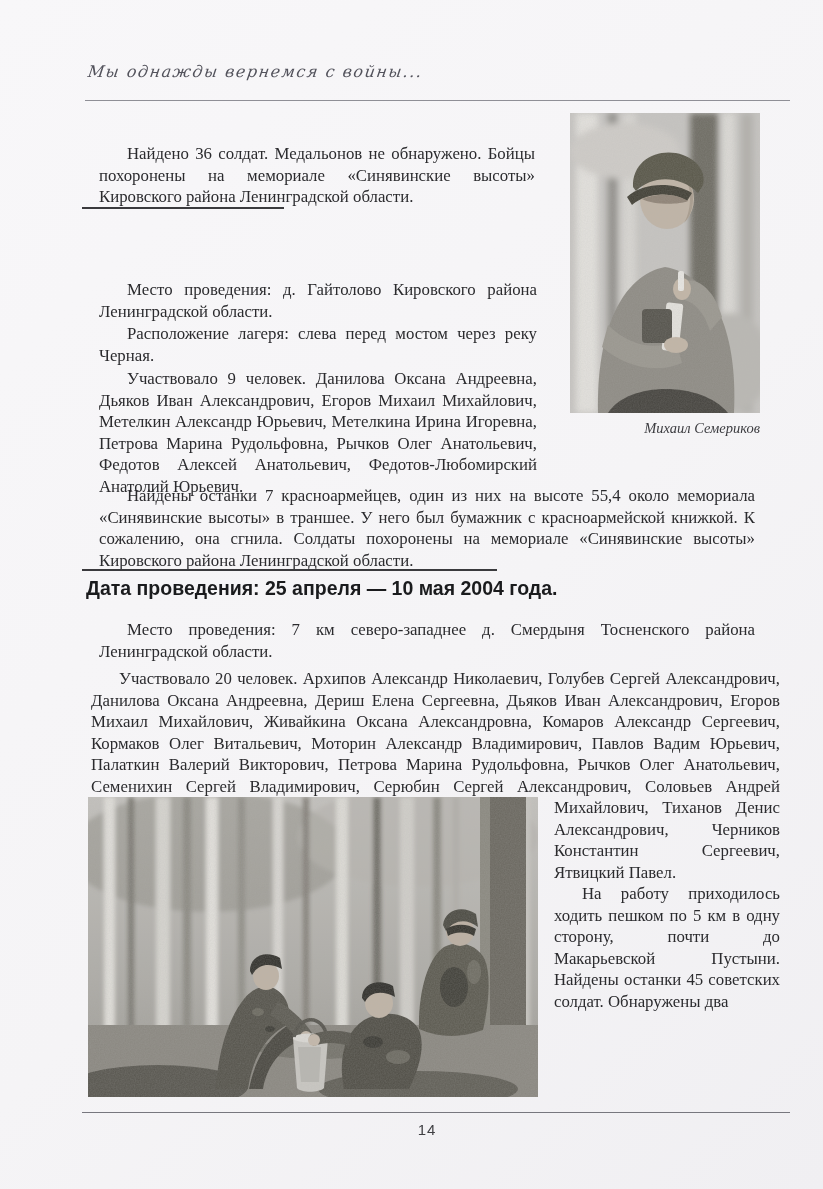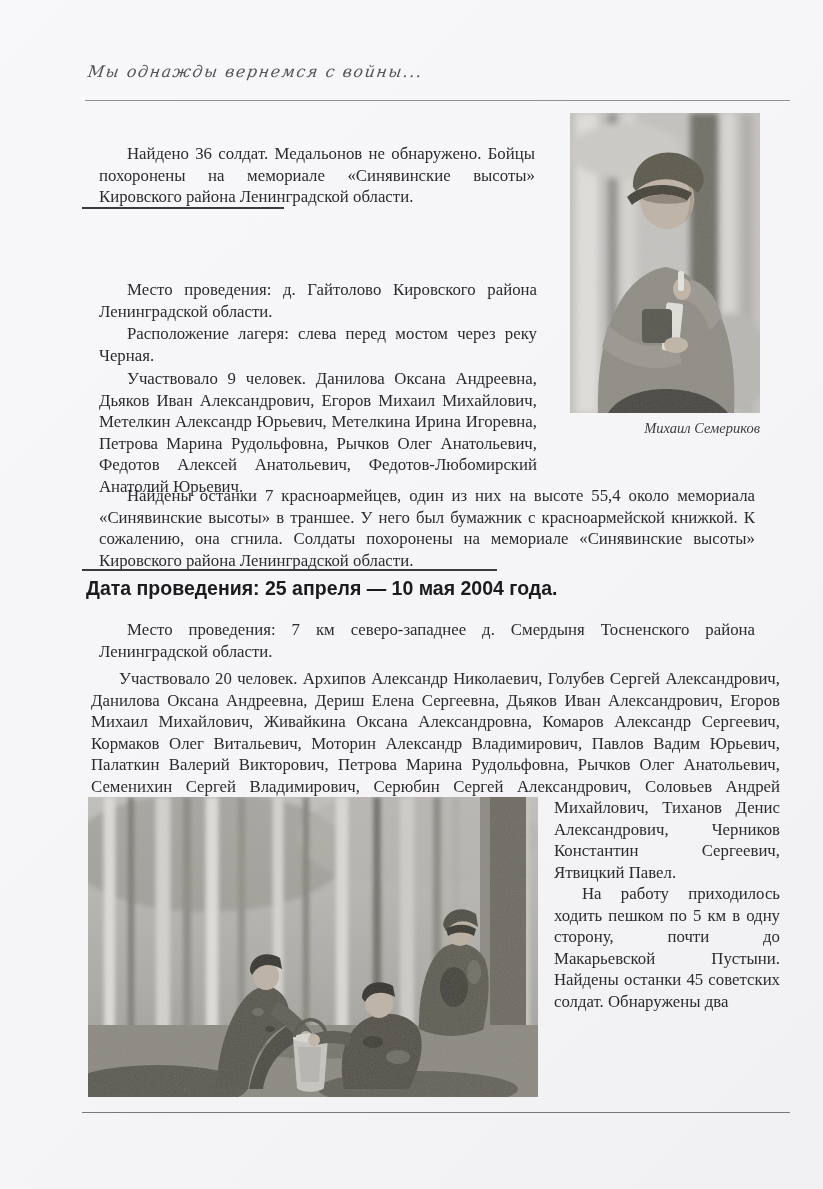--- a/index.html
+++ b/index.html
@@ -191,14 +191,15 @@
           <path d="M358 132 C368 126 380 127 388 132 L386 139 C377 134 366 135 360 139 Z" fill="#33322c"></path>
         </g>
         <rect width="450" height="300" filter="url(#n2)"></rect>
       </svg>
     </div>
     <p>Участвовало 20 человек. Архипов Александр Николаевич, Голубев Сергей Александрович, Данилова Оксана Андреевна, Дериш Елена Сергеевна, Дьяков Иван Александрович, Егоров Михаил Михайлович, Живайкина Оксана Александровна, Комаров Александр Сергеевич, Кормаков Олег Витальевич, Моторин Александр Владимирович, Павлов Вадим Юрьевич, Палаткин Валерий Викторович, Петрова Марина Рудольфовна, Рычков Олег Анатольевич, Семенихин Сергей Владимирович, Серюбин Сергей Александрович, Соловьев Андрей Михайлович, Тиханов Денис Александрович, Черников Константин Сергеевич, Ятвицкий Павел.</p>
     <p>На работу приходилось ходить пешком по 5 км в одну сторону, почти до Макарьевской Пустыни. Найдены останки 45 советских солдат. Обнаружены два</p>
   </div>
 
   <div class="abs rule" style="left:82px;top:1112px;width:708px;background:#77777e;"></div>
+  <div class="abs page-num" style="left:82px;top:1121px;width:690px;">14</div>
 
 </div>
 
 </body></html>

